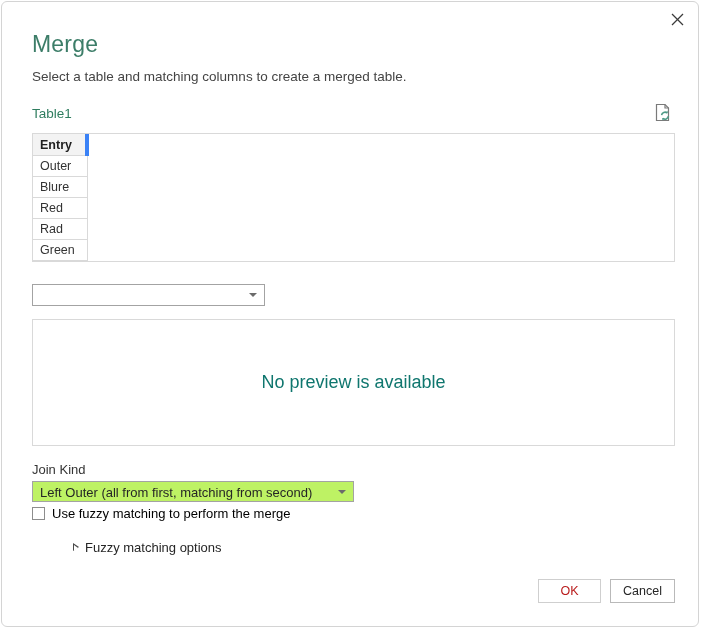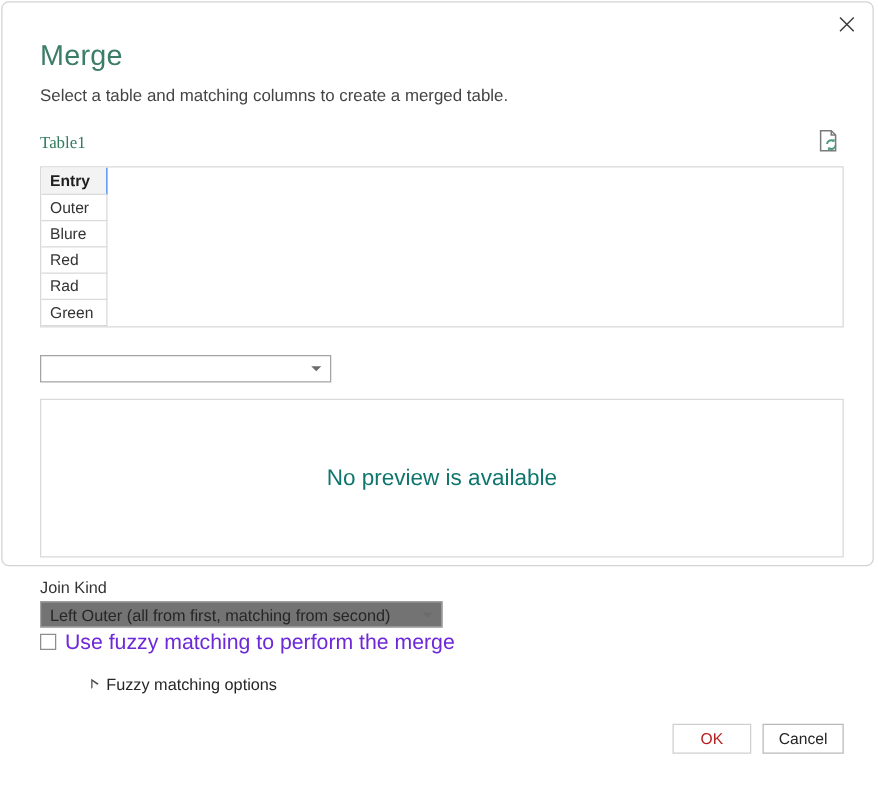--- a/index.html
+++ b/index.html
@@ -12,21 +12,21 @@
     height: 630px;
     font-family: "Liberation Sans", sans-serif;
     overflow: hidden;
   }
 
   #dialog {
     position: absolute;
     left: 1px;
     top: 1px;
     width: 698px;
-    height: 452px;
+    height: 626px;
     background: #ffffff;
     border: 1px solid #d4d4d4;
     border-radius: 6px;
     box-sizing: border-box;
   }
 
   
   #close-btn {
     position: absolute;
     right: 2px;
@@ -61,21 +61,20 @@
     color: #444444;
     line-height: 18px;
   }
   .table-label {
     position: absolute;
     left: 30px;
     top: 103px;
     font-size: 13.5px;
     color: #2f7d5f;
     line-height: 17px;
-    font-family: Liberation Serif, serif;
   }
 
   
   #table-refresh-icon {
     position: absolute;
     left: 650px;
     top: 100px;
     width: 22px;
     height: 22px;
     cursor: pointer;
@@ -97,21 +96,21 @@
     border-collapse: collapse;
     font-size: 12.5px;
     color: #333333;
   }
   table.grid th {
     font-weight: bold;
     background: #f3f3f3;
     text-align: left;
     padding: 2px 0 2px 7px;
     height: 17px;
-    border-right: 1px solid #3b82f6;
+    border-right: 4px solid #3b82f6;
     border-bottom: 1px solid #d9d9d9;
     width: 45px;
     color: #1f1f1f;
   }
   table.grid td {
     padding: 2px 0 2px 7px;
     height: 16px;
     border-right: 1px solid #d9d9d9;
     border-bottom: 1px solid #d9d9d9;
     width: 45px;
@@ -178,21 +177,21 @@
     font-size: 13px;
     color: #333333;
   }
   #join-kind-select {
     position: absolute;
     left: 30px;
     top: 479px;
     width: 322px;
     height: 21px;
     border: 1px solid #a3a3a3;
-    background: #737373;
+    background: #bef264;
     box-sizing: border-box;
     cursor: pointer;
   }
 
   
   #fuzzy-row {
     position: absolute;
     left: 30px;
     top: 504px;
     display: flex;
@@ -201,22 +200,22 @@
   }
   .cbox {
     width: 13px;
     height: 13px;
     border: 1px solid #8d8d8d;
     background: #ffffff;
     box-sizing: border-box;
     margin-right: 7px;
   }
   .cb-label {
-    font-size: 17px;
-    color: #6d28d9;
+    font-size: 13px;
+    color: #000000;
     line-height: 15px;
   }
 
   
   #fuzzy-expander {
     position: absolute;
     left: 31px;
     top: 538px;
     display: flex;
     align-items: center;

